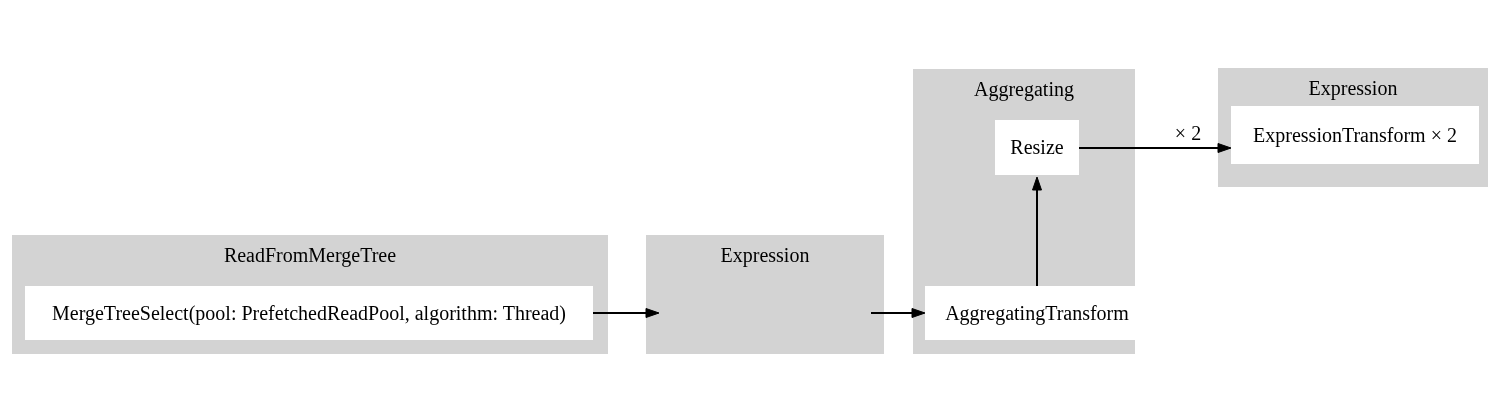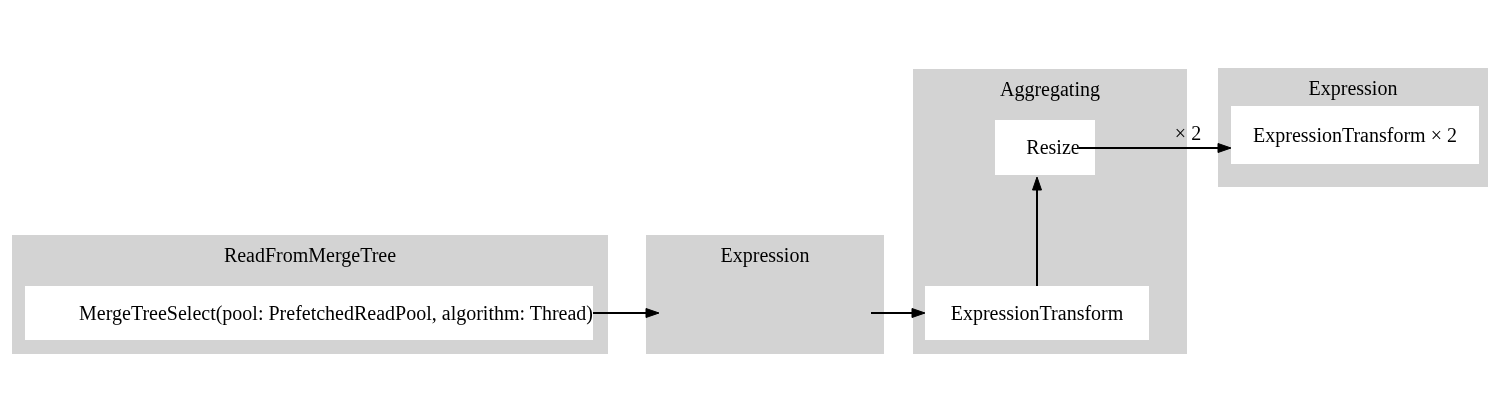--- a/index.html
+++ b/index.html
@@ -68,36 +68,36 @@
     white-space: nowrap;
   }
 </style>
 </head>
 <body>
 
 <div class="canvas">
 
   <div class="cluster" style="left:12px; top:235px; width:596px; height:119px;">
     <div class="cluster-title">ReadFromMergeTree</div>
-    <div class="node" style="left:13px; top:51px; width:568px; height:54px;justify-content:flex-end;">
+    <div class="node" style="left:13px; top:51px; width:568px; height:54px;">
       <span>MergeTreeSelect(pool: PrefetchedReadPool, algorithm: Thread)</span>
     </div>
   </div>
 
   <div class="cluster" style="left:646px; top:235px; width:238px; height:119px;">
     <div class="cluster-title">Expression</div>
   </div>
 
-  <div class="cluster" style="left:913px; top:69px; width:274px; height:285px;">
+  <div class="cluster" style="left:913px; top:69px; width:222px; height:285px;">
     <div class="cluster-title">Aggregating</div>
-    <div class="node" style="left:82px; top:51px; width:84px; height:55px;padding-left:16px;">
+    <div class="node" style="left:82px; top:51px; width:84px; height:55px;">
       <span>Resize</span>
     </div>
     <div class="node" style="left:12px; top:217px; width:224px; height:54px;">
-      <span>ExpressionTransform</span>
+      <span>AggregatingTransform</span>
     </div>
   </div>
 
   <div class="cluster" style="left:1218px; top:68px; width:270px; height:119px;">
     <div class="cluster-title">Expression</div>
     <div class="node" style="left:13px; top:38px; width:248px; height:58px;">
       <span>ExpressionTransform × 2</span>
     </div>
   </div>
 

